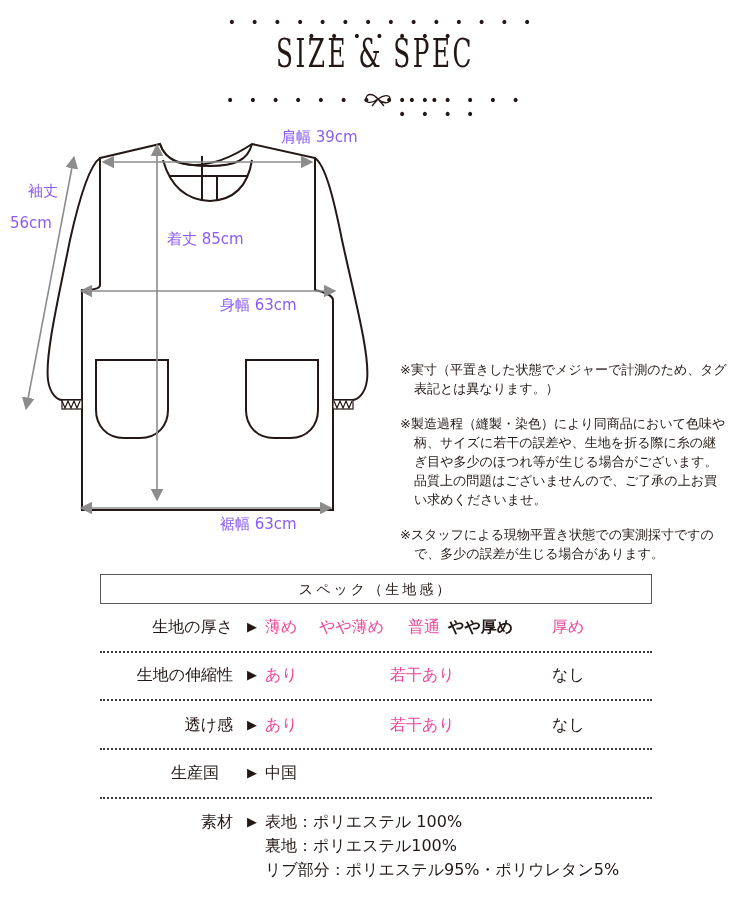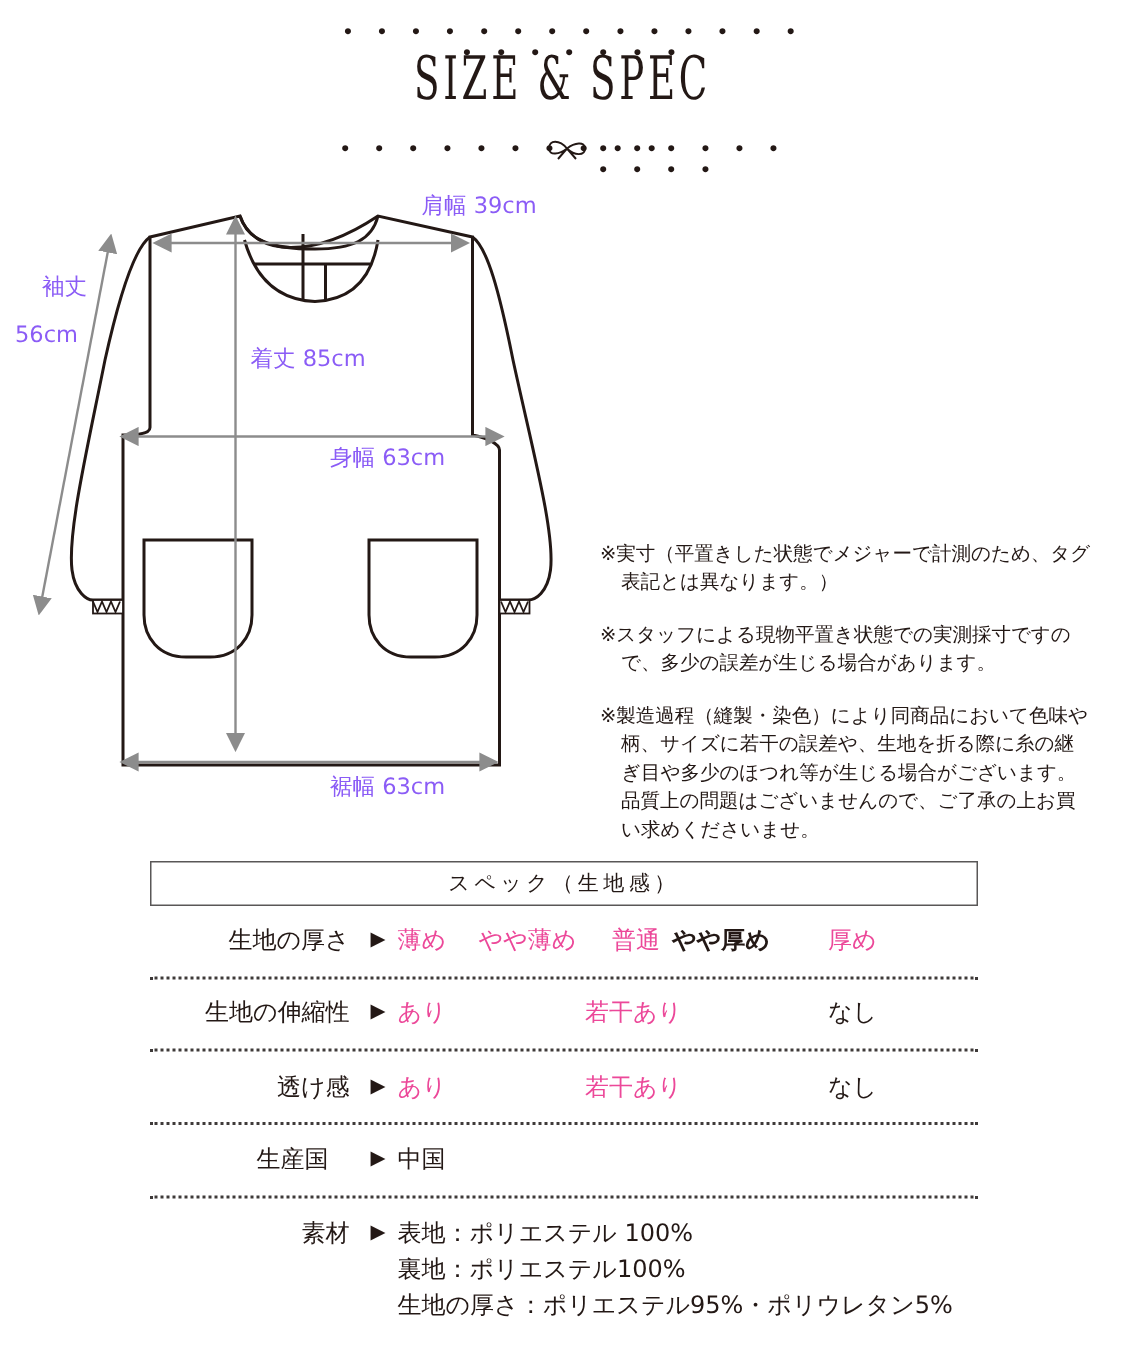--- a/index.html
+++ b/index.html
@@ -90,22 +90,22 @@
   <span>身幅</span>
   <span>63cm</span>
 </div>
 <div class="abs label" style="left:220px; top:515px;">
   <span>裾幅</span>
   <span>63cm</span>
 </div>
 
 <div class="abs notes">
   <p>※実寸（平置きした状態でメジャーで計測のため、タグ表記とは異なります。）</p>
+  <p>※製造過程（縫製・染色）により同商品において色味や柄、サイズに若干の誤差や、生地を折る際に糸の継ぎ目や多少のほつれ等が生じる場合がございます。品質上の問題はございませんので、ご了承の上お買い求めくださいませ。</p>
   <p>※スタッフによる現物平置き状態での実測採寸ですので、多少の誤差が生じる場合があります。</p>
-  <p>※製造過程（縫製・染色）により同商品において色味や柄、サイズに若干の誤差や、生地を折る際に糸の継ぎ目や多少のほつれ等が生じる場合がございます。品質上の問題はございませんので、ご了承の上お買い求めくださいませ。</p>
 </div>
 
 <div class="abs spec-header">スペック（生地感）</div>
 
 <div class="abs row" style="top:617px;">
   <span class="lbl" style="right:422px;">生地の厚さ</span>
   <span class="arrow" style="top:2px;">▶</span>
   <span class="opt" style="left:165px;">薄め</span>
   <span class="opt" style="left:219px;">やや薄め</span>
   <span class="opt" style="left:308px;">普通</span>
@@ -137,14 +137,14 @@
   <span class="arrow" style="top:2px;">▶</span>
   <span class="opt on" style="left:165px;">中国</span>
 </div>
 <div class="abs sep" style="top:797px;"></div>
 
 <div class="abs row" style="top:812px;">
   <span class="lbl" style="right:422px;">素材</span>
   <span class="arrow" style="top:2px;">▶</span>
   <span class="mat" style="top:-2px;">表地：ポリエステル 100%</span>
   <span class="mat" style="top:22px;">裏地：ポリエステル100%</span>
-  <span class="mat" style="top:46px;">生地の厚さ：ポリエステル95%・ポリウレタン5%</span>
+  <span class="mat" style="top:46px;">リブ部分：ポリエステル95%・ポリウレタン5%</span>
 </div>
 
 </body></html>

